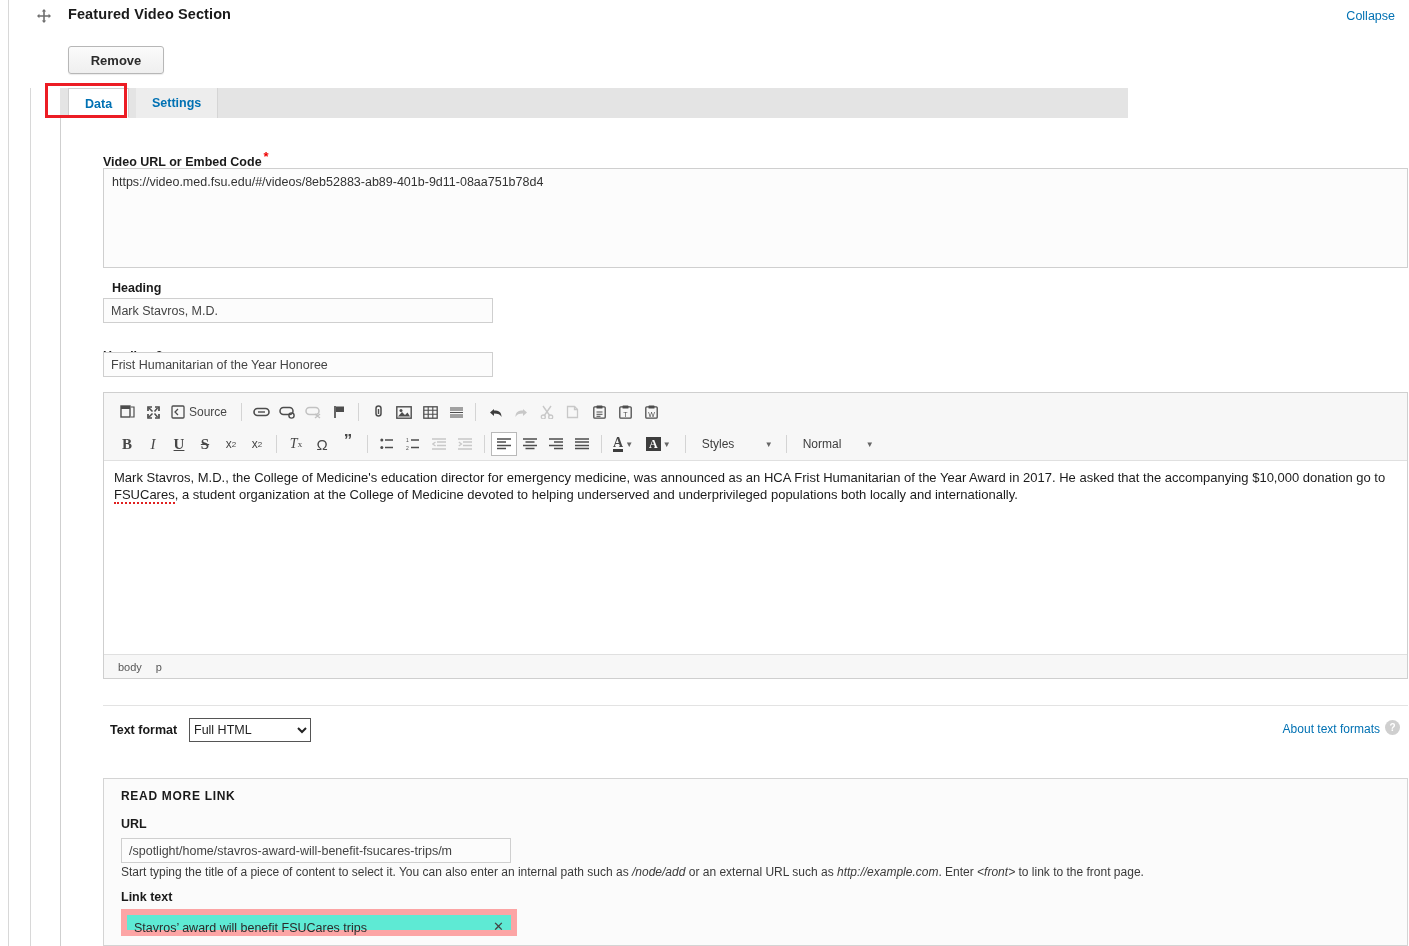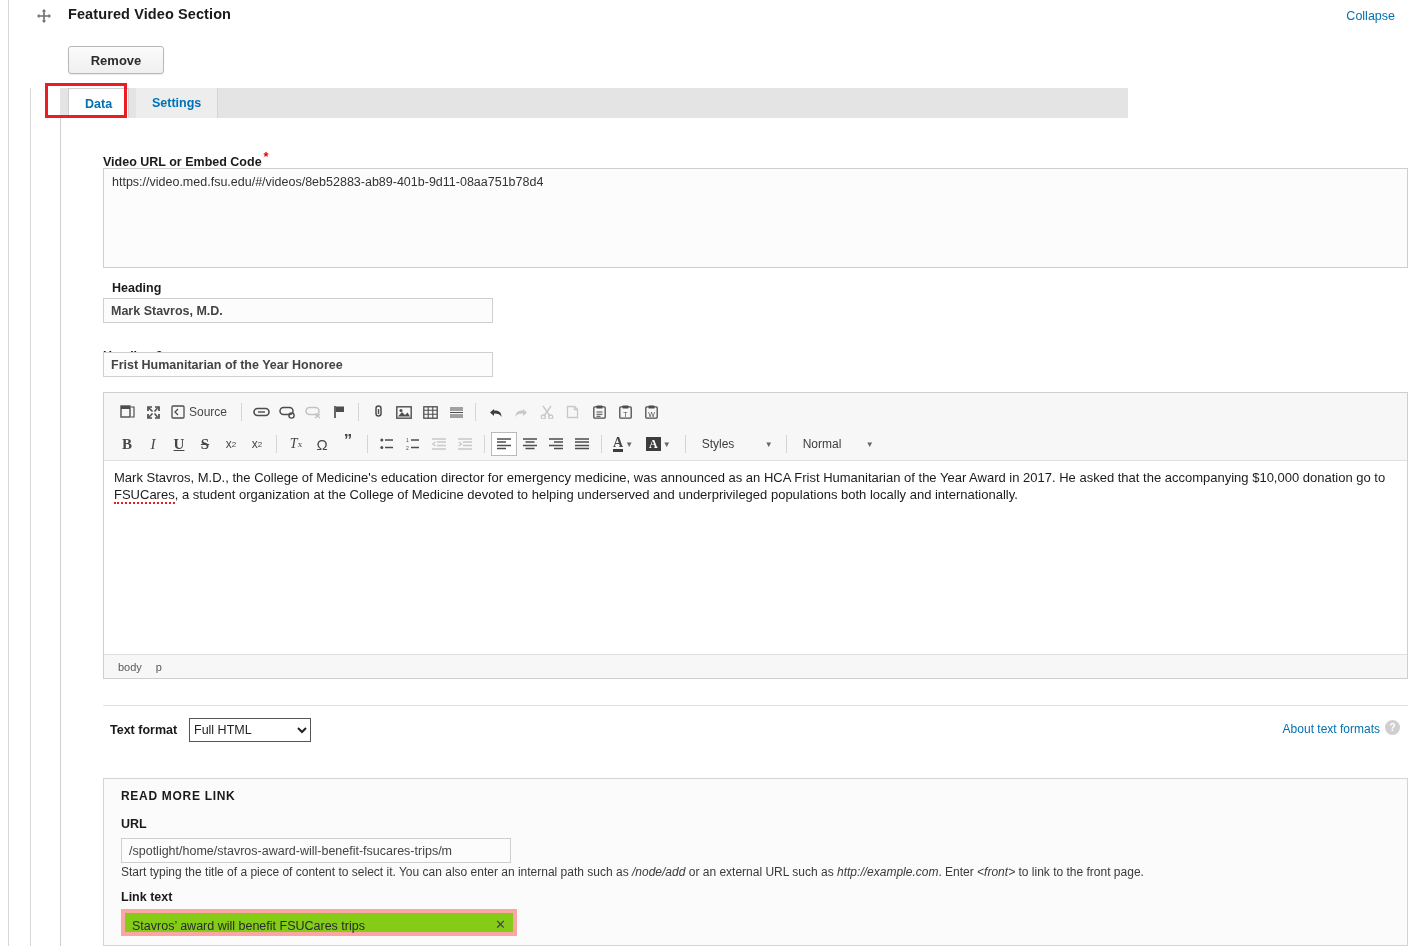--- a/index.html
+++ b/index.html
@@ -165,21 +165,20 @@
   .text-input {
     position: absolute;
     box-sizing: border-box;
     border: 1px solid #cfcfcf;
     background: #fcfcfc;
     font-family: "Liberation Sans", sans-serif;
     font-size: 12.5px;
     color: #444;
     padding: 3px 7px;
     outline: none;
-    font-weight: bold;
   }
   .heading1-input { left: 103px; top: 298px; width: 390px; height: 25px; }
   .heading2-input { left: 103px; top: 352px; width: 390px; height: 25px; }
 
   
   .cke {
     position: absolute;
     left: 103px; top: 392px;
     width: 1305px; height: 287px;
     box-sizing: border-box;
@@ -370,22 +369,22 @@
     font-size: 12px;
     color: #3a3a3a;
     white-space: nowrap;
   }
   .url-desc i { font-style: italic; }
   .linktext-wrap {
     position: absolute;
     left: 17px; top: 130px;
     width: 396px; height: 27px;
     box-sizing: border-box;
-    border: 4px solid #fca5a5;
-    background: #84cc16;
+    border: 6px solid #fca5a5;
+    background: #5eead4;
     padding-left: 48px;
   }
   .linktext-input {
     position: absolute;
     left: 0; top: 0;
     width: 370px; height: 25px;
     box-sizing: border-box;
     border: none;
     background: transparent;
     font-family: "Liberation Sans", sans-serif;

